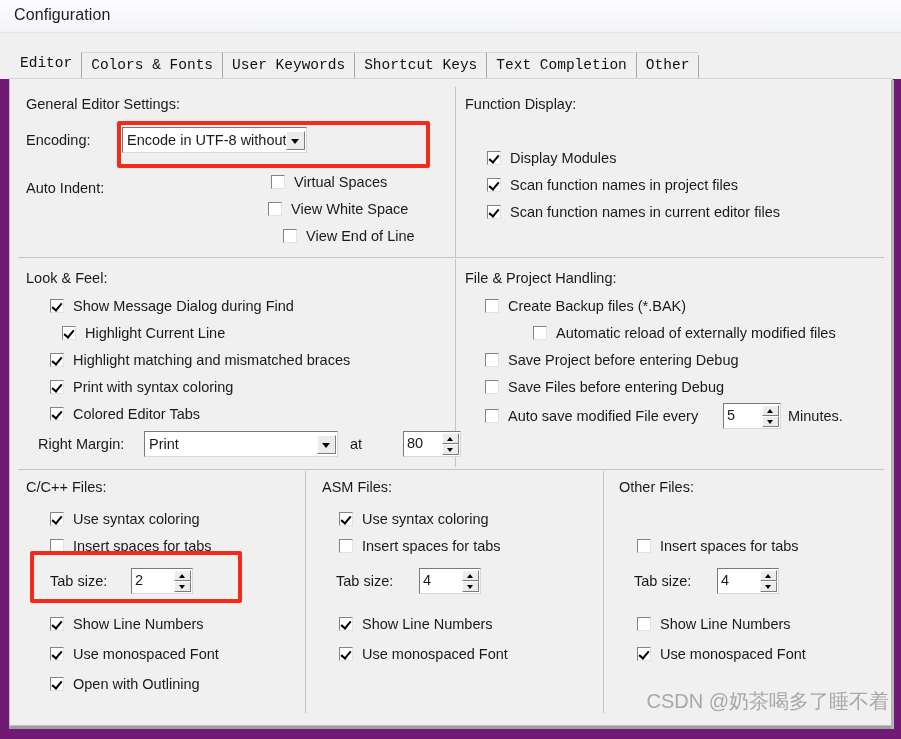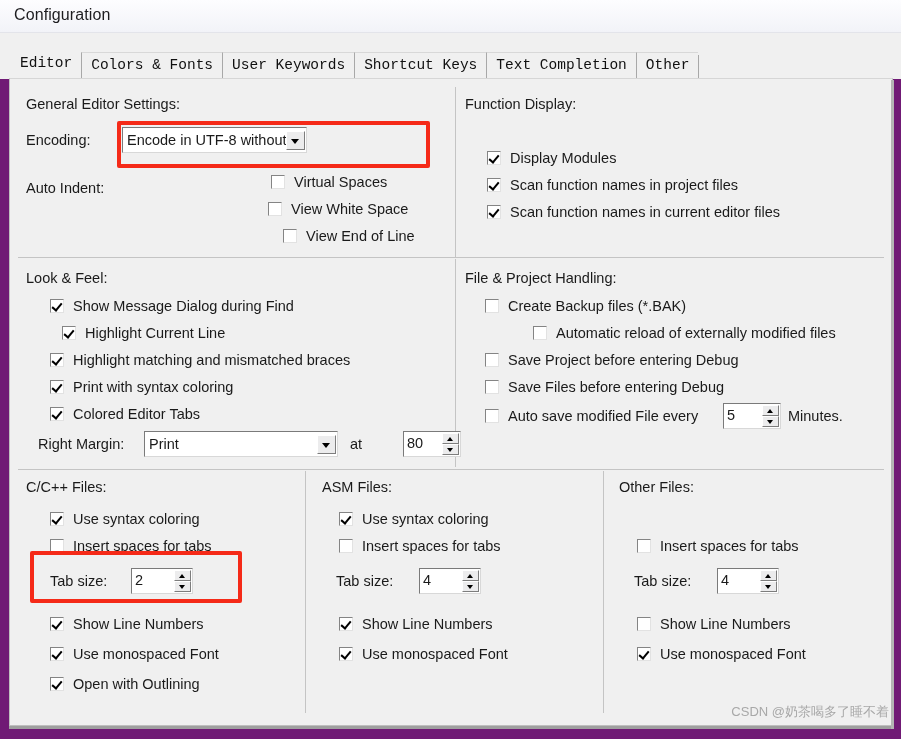--- a/index.html
+++ b/index.html
@@ -262,22 +262,22 @@
     border: 4px solid #f52a18;
     border-radius: 2px;
     box-sizing: border-box;
     pointer-events: none;
   }
 
   
   .watermark {
     position: absolute;
     right: 12px;
-    bottom: 18px;
-    font-size: 13px;
+    bottom: 24px;
+    font-size: 20px;
     color: #a8a8a8;
     white-space: nowrap;
   }
 </style>
 </head>
 <body>
 
 <div id="app">
 
   <div class="titlebar">

